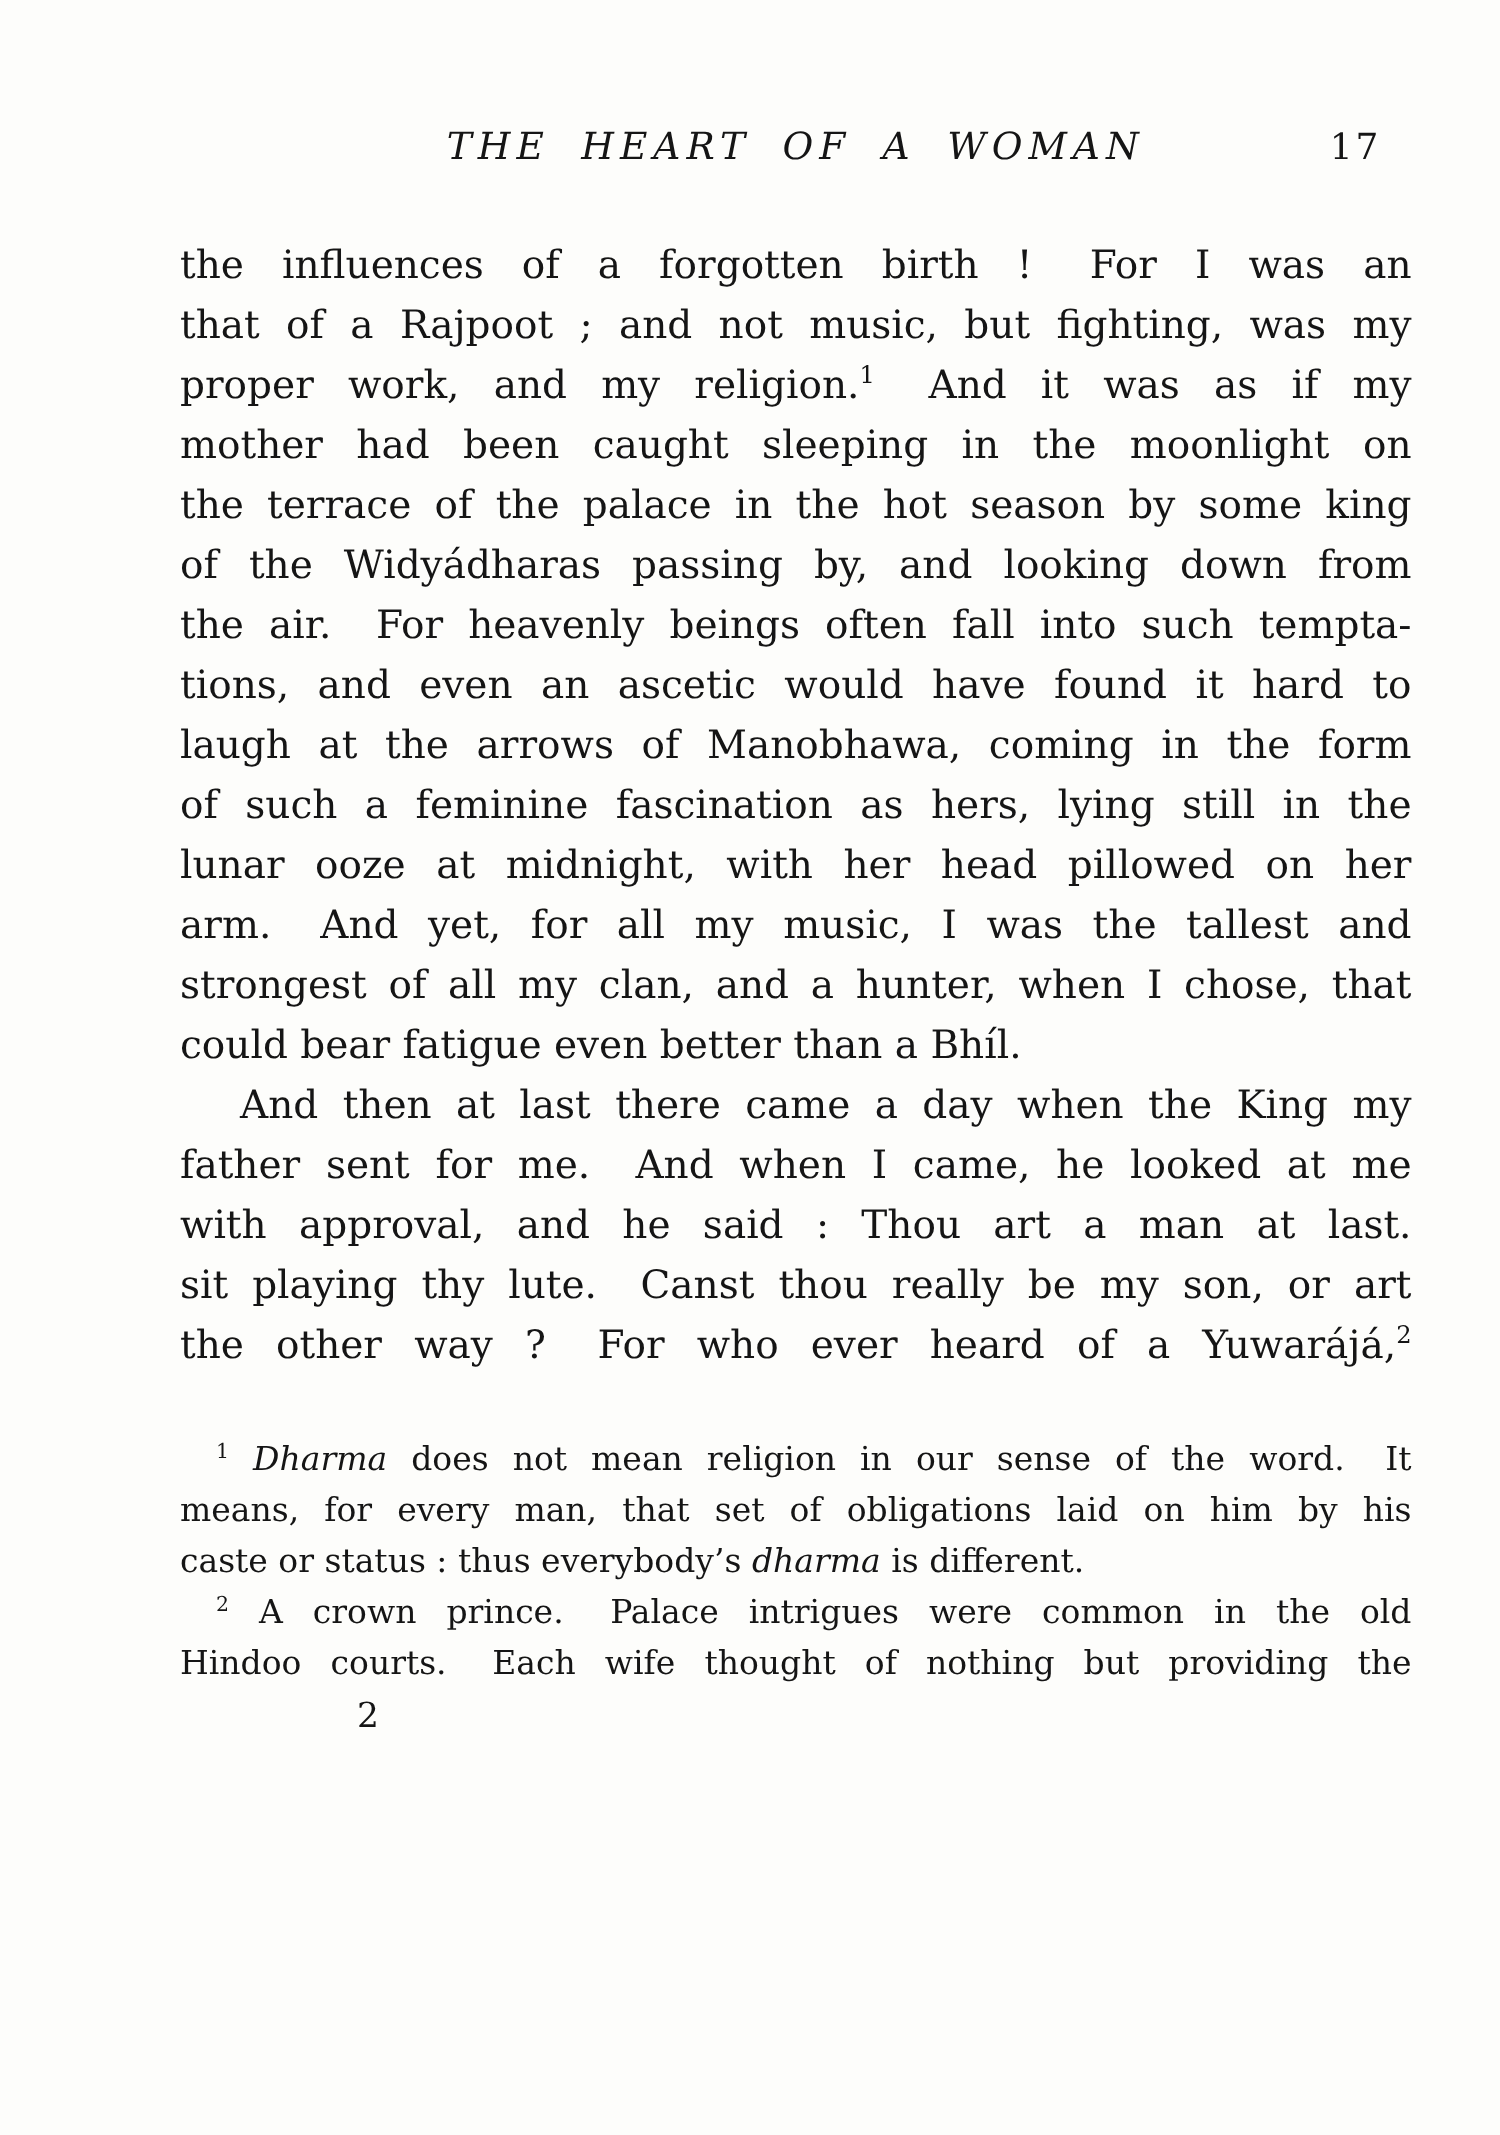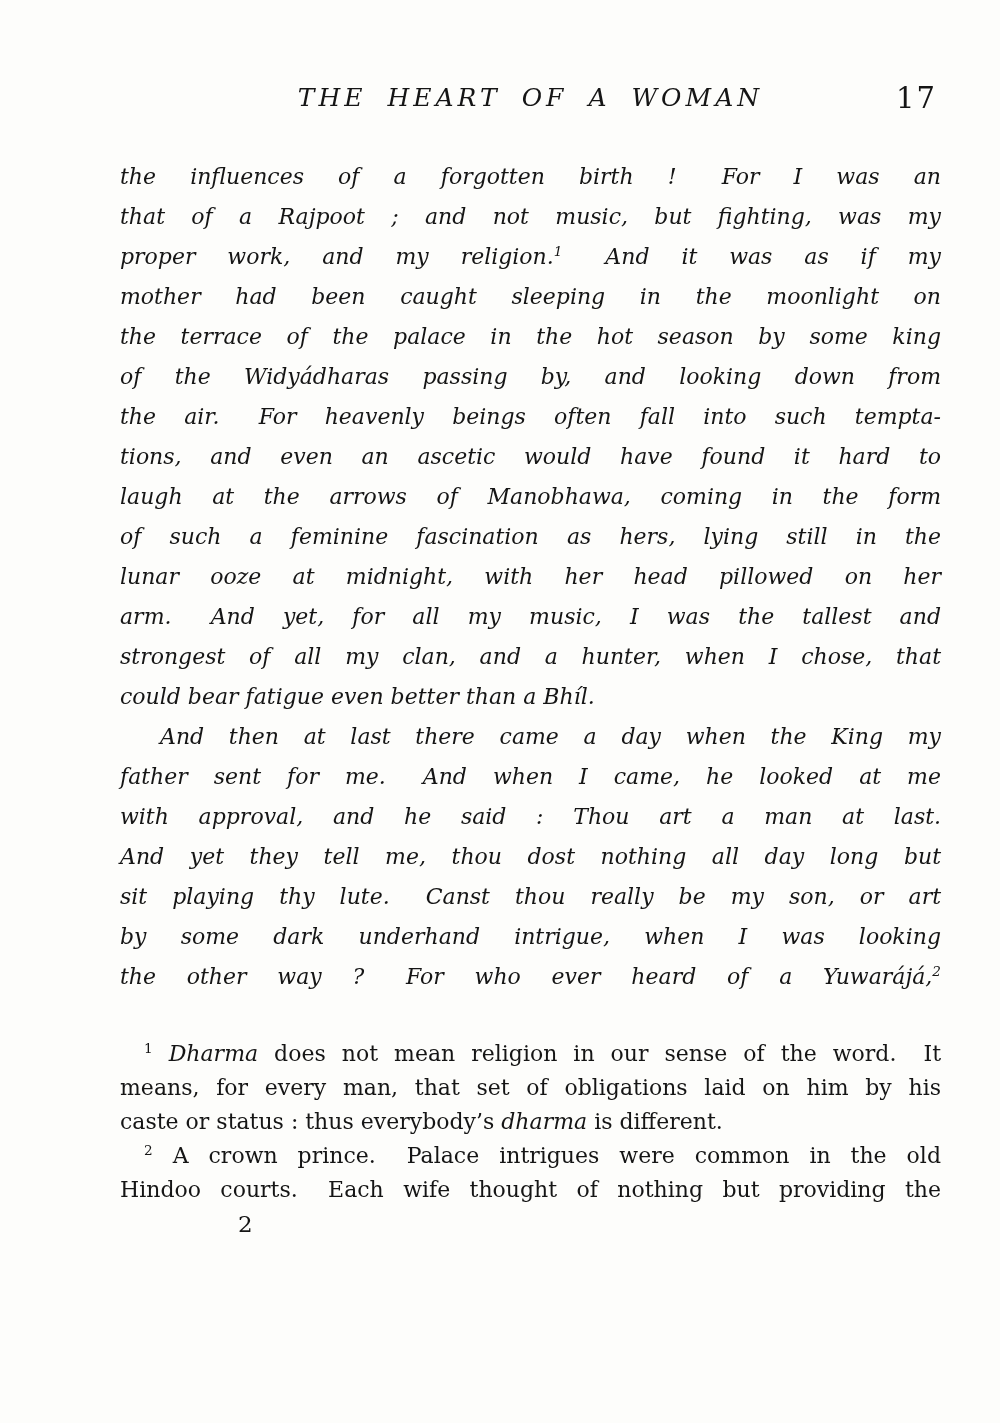--- a/index.html
+++ b/index.html
@@ -24,32 +24,31 @@
     height: 28px;
     line-height: 28px;
     text-align: center;
     font-style: italic;
     font-size: 25px;
     letter-spacing: 4px;
     word-spacing: 9px;
   }
   .page-number {
     position: absolute;
-    right: 4px;
+    right: 20px;
     top: 0;
     font-style: normal;
-    font-size: 29px;
+    font-size: 24px;
     letter-spacing: 2px;
     word-spacing: normal;
   }
   .body-text {
     margin-top: 45px;
-    font-size: 22px;
+    font-size: 26px;
     line-height: 40px;
-    font-style: italic;
   }
   .line { min-height: 1em; }
   .j { text-align: justify; text-align-last: justify; }
   .body-text .ind { text-indent: 40px; }
   .footnotes {
     margin-top: 40px;
     font-size: 22px;
     line-height: 34px;
   }
   .footnotes .ind { text-indent: 24px; }
@@ -85,23 +84,21 @@
         <div class="line j"><span>tions, and even an ascetic would have found it hard to</span></div>
         <div class="line j"><span>laugh at the arrows of Manobhawa, coming in the form</span></div>
         <div class="line j"><span>of such a feminine fascination as hers, lying still in the</span></div>
         <div class="line j"><span>lunar ooze at midnight, with her head pillowed on her</span></div>
         <div class="line j"><span>arm.  And yet, for all my music, I was the tallest and</span></div>
         <div class="line j"><span>strongest of all my clan, and a hunter, when I chose, that</span></div>
         <div class="line"><span>could bear fatigue even better than a Bhíl.</span></div>
         <div class="line j ind"><span>And then at last there came a day when the King my</span></div>
         <div class="line j"><span>father sent for me.  And when I came, he looked at me</span></div>
         <div class="line j"><span>with approval, and he said : Thou art a man at last.</span></div>
-        <div class="line j"><span>And yet they tell me, thou dost nothing all day long but</span></div>
         <div class="line j"><span>sit playing thy lute.  Canst thou really be my son, or art</span></div>
-        <div class="line j"><span>by some dark underhand intrigue, when I was looking</span></div>
         <div class="line j"><span>the other way ?  For who ever heard of a Yuwarájá,</span><span class="sup">2</span></div>
       </div>
     <div class="footnotes">
         <div class="line j ind"><span class="sup">1</span><span> </span><span class="it">Dharma</span><span> does not mean religion in our sense of the word.  It</span></div>
         <div class="line j"><span>means, for every man, that set of obligations laid on him by his</span></div>
         <div class="line"><span>caste or status : thus everybody’s </span><span class="it">dharma</span><span> is different.</span></div>
         <div class="line j ind"><span class="sup">2</span><span> A crown prince.  Palace intrigues were common in the old</span></div>
         <div class="line j"><span>Hindoo courts.  Each wife thought of nothing but providing the</span></div>
       </div>
     <div class="signature">2</div>

